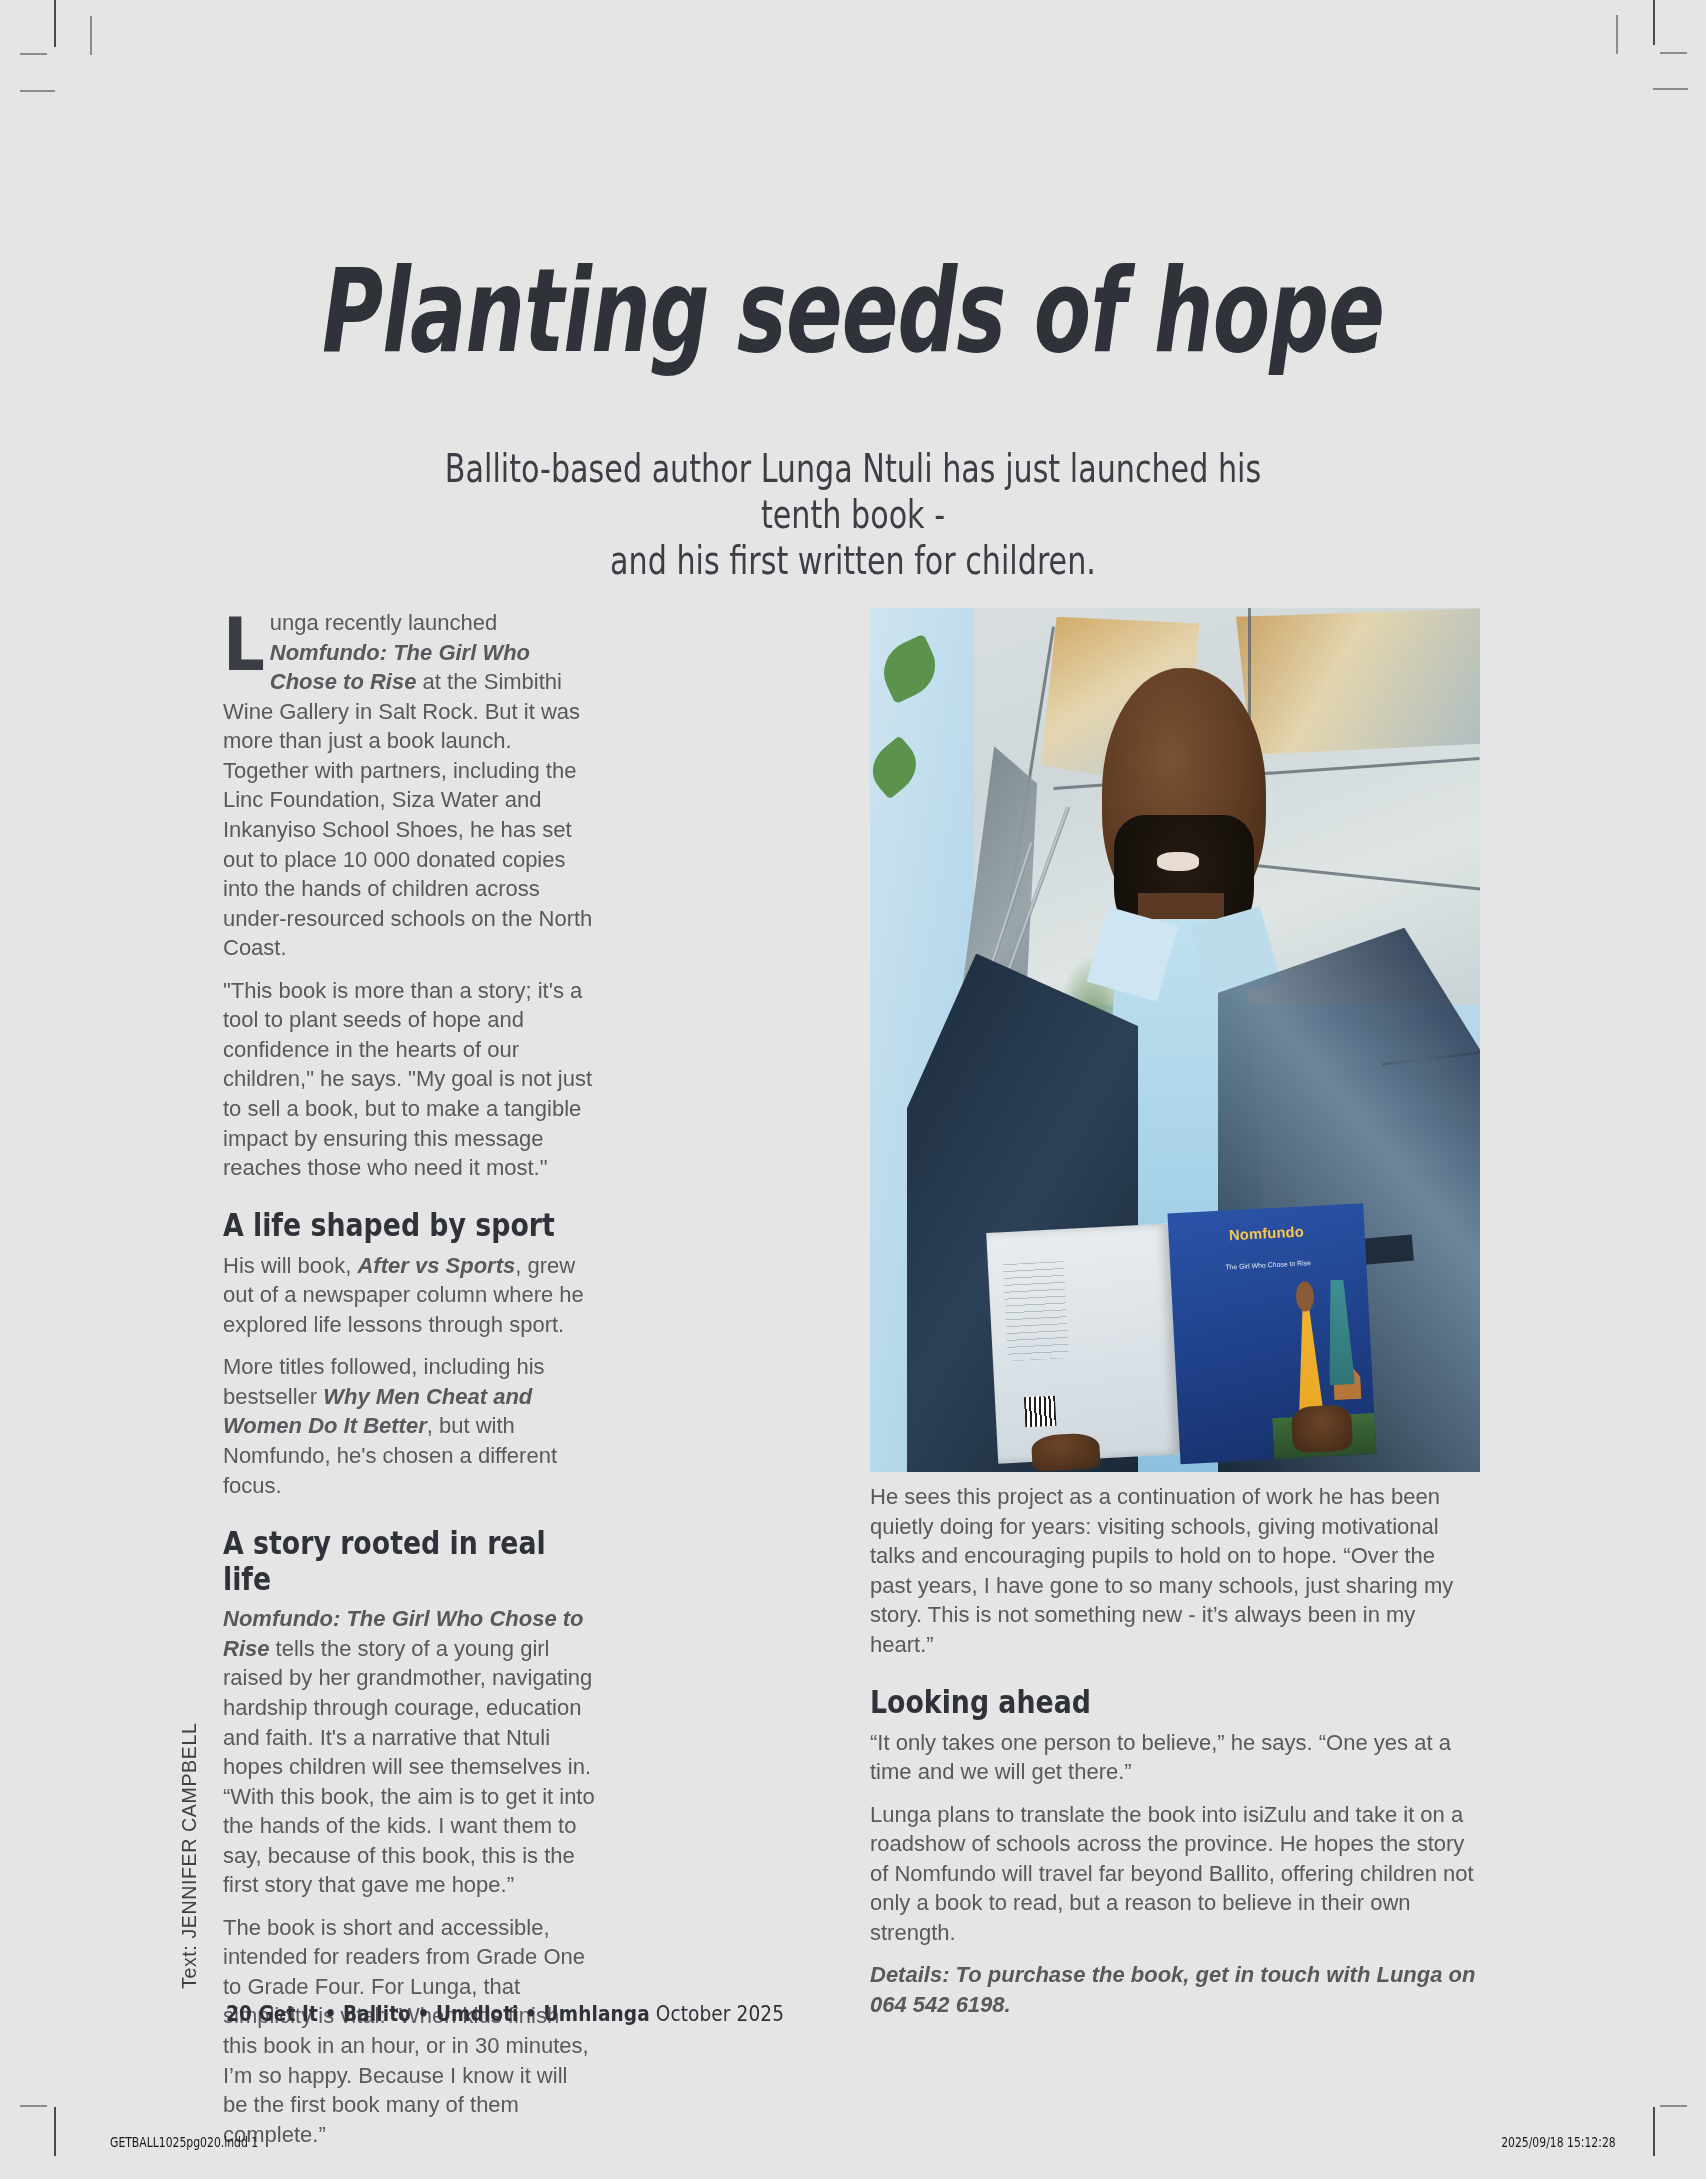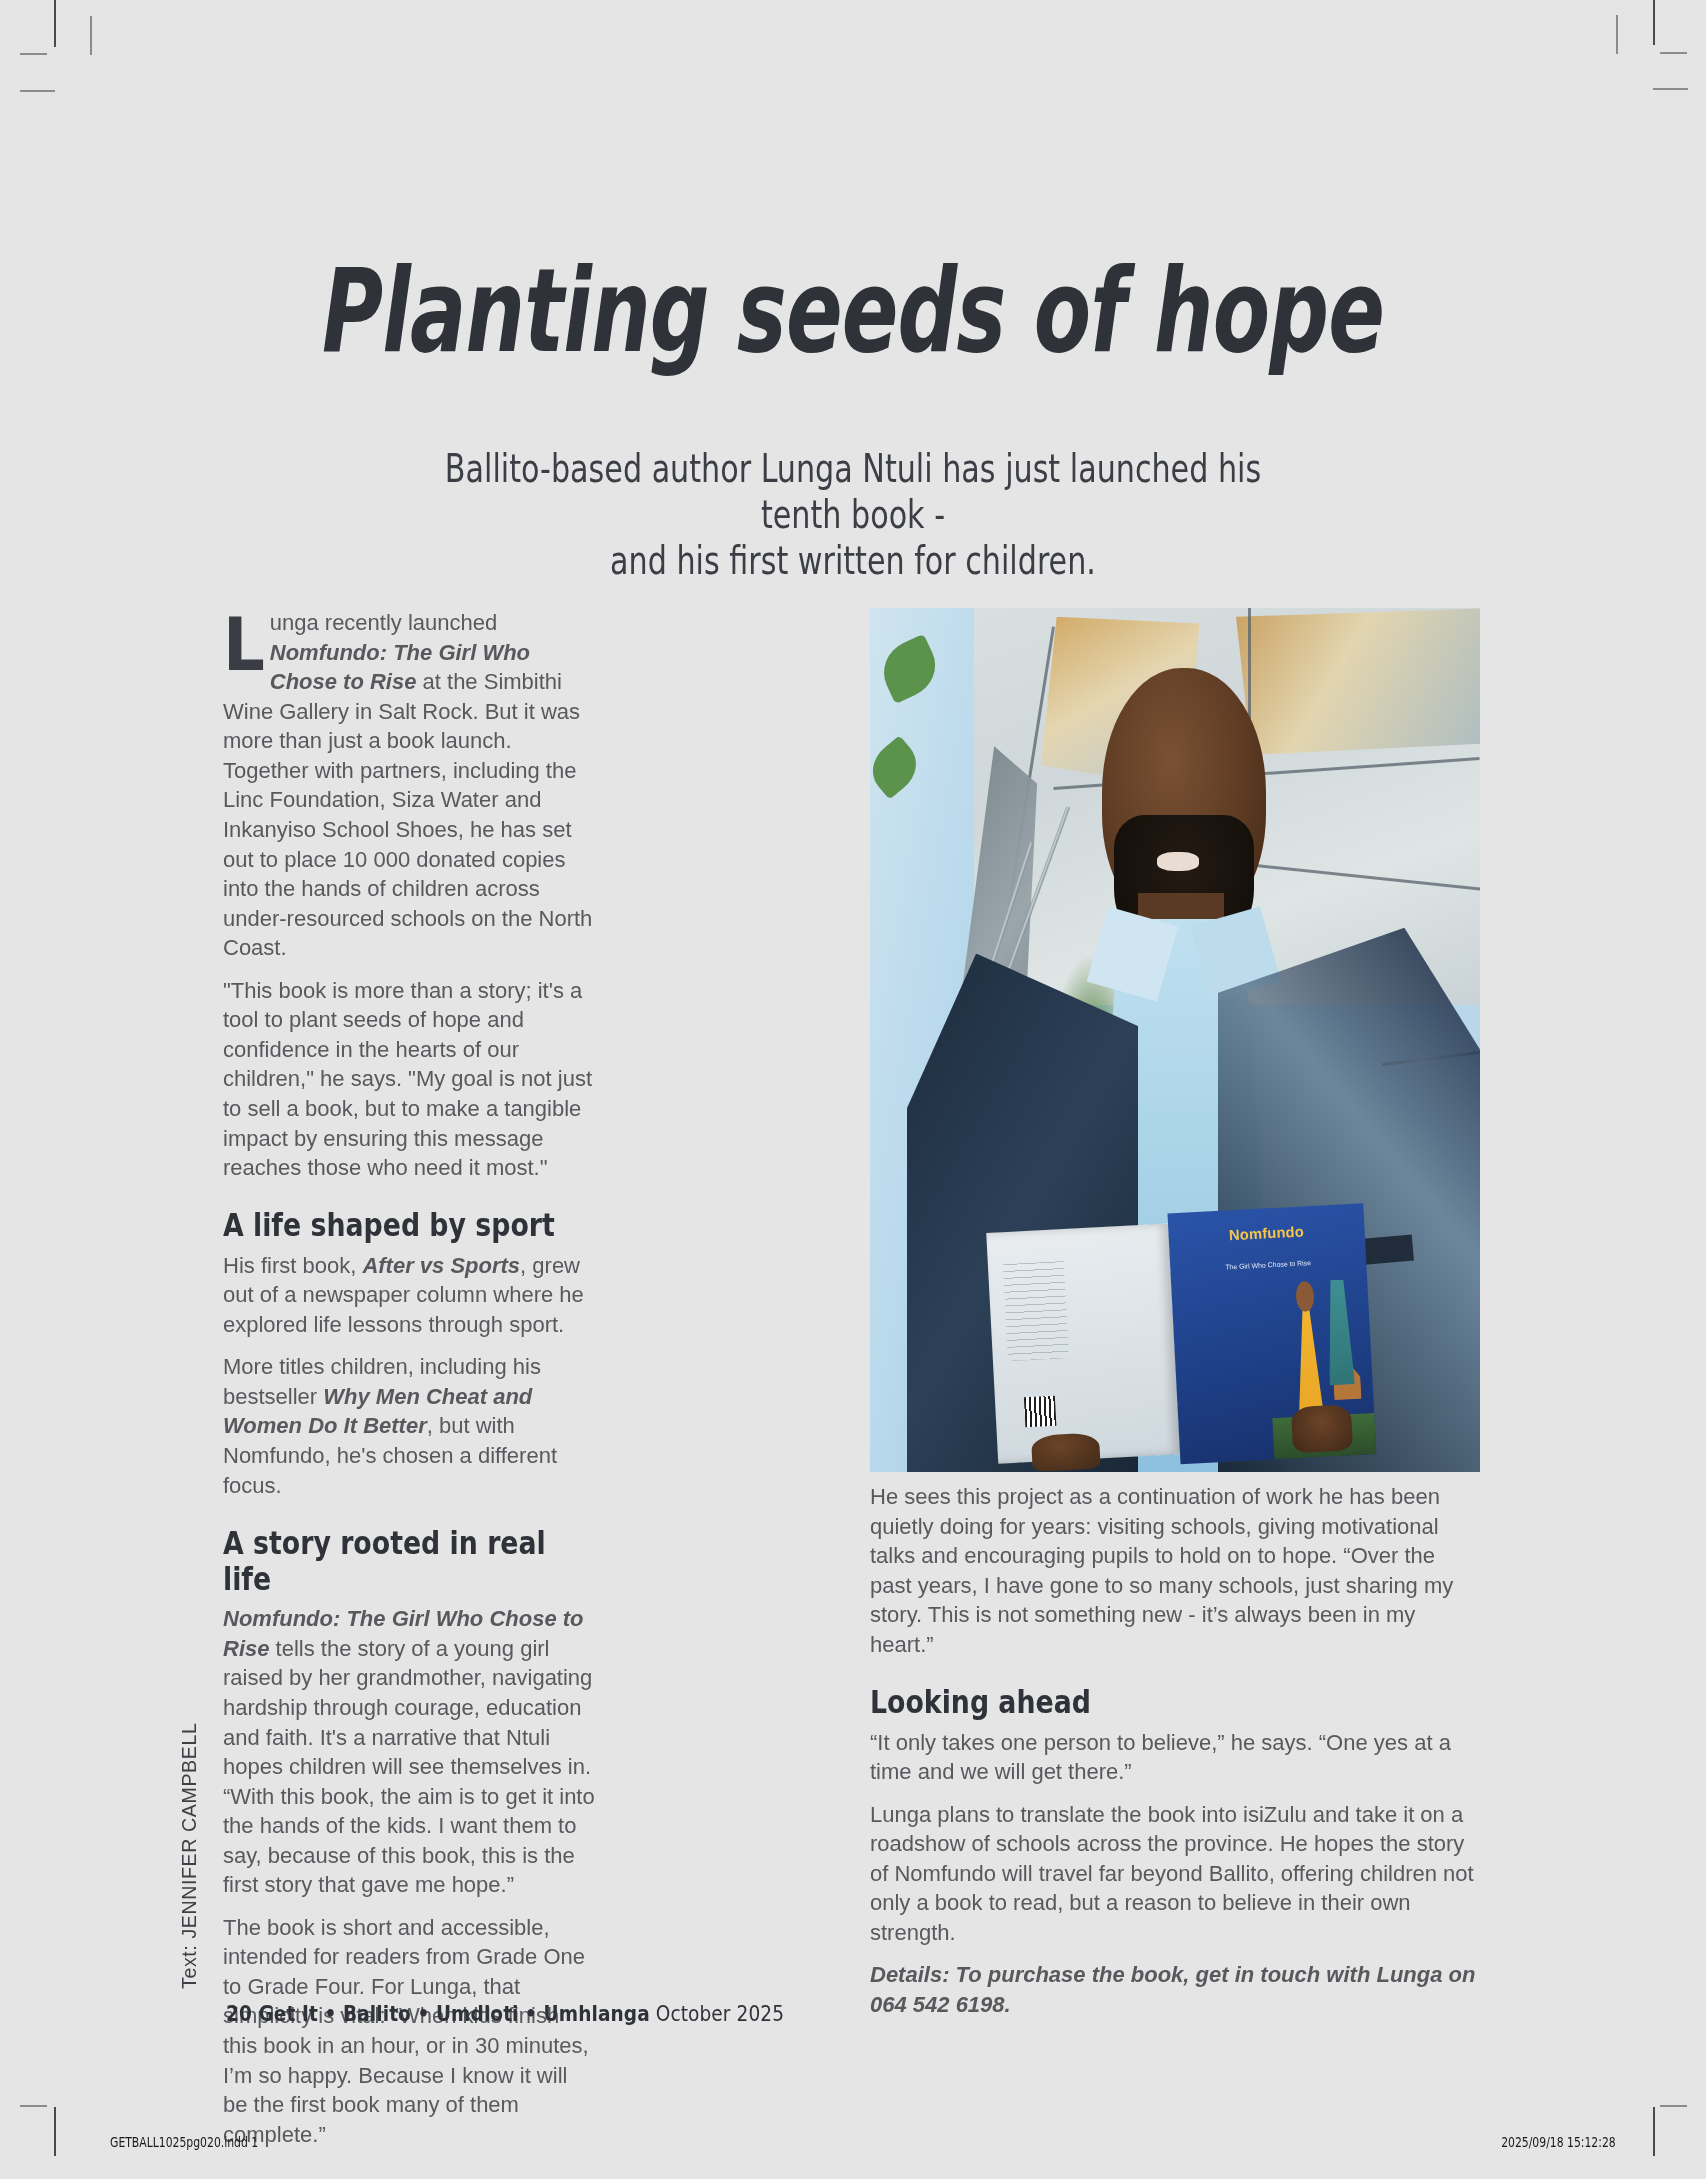--- a/index.html
+++ b/index.html
@@ -391,22 +391,22 @@
     </div>
   </div>
 
   <div class="col col-left">
 
     <p class="dropcap"><span>Lunga recently launched </span><em>Nomfundo: The Girl Who Chose to Rise</em><span> at the Simbithi Wine Gallery in Salt Rock. But it was more than just a book launch. Together with partners, including the Linc Foundation, Siza Water and Inkanyiso School Shoes, he has set out to place 10 000 donated copies into the hands of children across under-resourced schools on the North Coast.</span></p>
 
     <p>"This book is more than a story; it's a tool to plant seeds of hope and confidence in the hearts of our children," he says. "My goal is not just to sell a book, but to make a tangible impact by ensuring this message reaches those who need it most."</p>
 
     <h2 class="sect">A life shaped by sport</h2>
-    <p><span>His first book, </span><em>After vs Sports</em><span>, grew out of a newspaper column where he explored life lessons through sport.</span></p>
-    <p><span>More titles children, including his bestseller </span><em>Why Men Cheat and Women Do It Better</em><span>, but with Nomfundo, he's chosen a different focus.</span></p>
+    <p><span>His will book, </span><em>After vs Sports</em><span>, grew out of a newspaper column where he explored life lessons through sport.</span></p>
+    <p><span>More titles followed, including his bestseller </span><em>Why Men Cheat and Women Do It Better</em><span>, but with Nomfundo, he's chosen a different focus.</span></p>
 
     <h2 class="sect">A story rooted in real life</h2>
     <p><em>Nomfundo: The Girl Who Chose to Rise</em><span> tells the story of a young girl raised by her grandmother, navigating hardship through courage, education and faith. It's a narrative that Ntuli hopes children will see themselves in. “With this book, the aim is to get it into the hands of the kids. I want them to say, because of this book, this is the first story that gave me hope.”</span></p>
     <p>The book is short and accessible, intended for readers from Grade One to Grade Four. For Lunga, that simplicity is vital: “When kids finish this book in an hour, or in 30 minutes, I’m so happy. Because I know it will be the first book many of them complete.”</p>
 
   </div>
 
   <div class="col col-right">
     <p>He sees this project as a continuation of work he has been quietly doing for years: visiting schools, giving motivational talks and encouraging pupils to hold on to hope. “Over the past years, I have gone to so many schools, just sharing my story. This is not something new - it’s always been in my heart.”</p>
 

